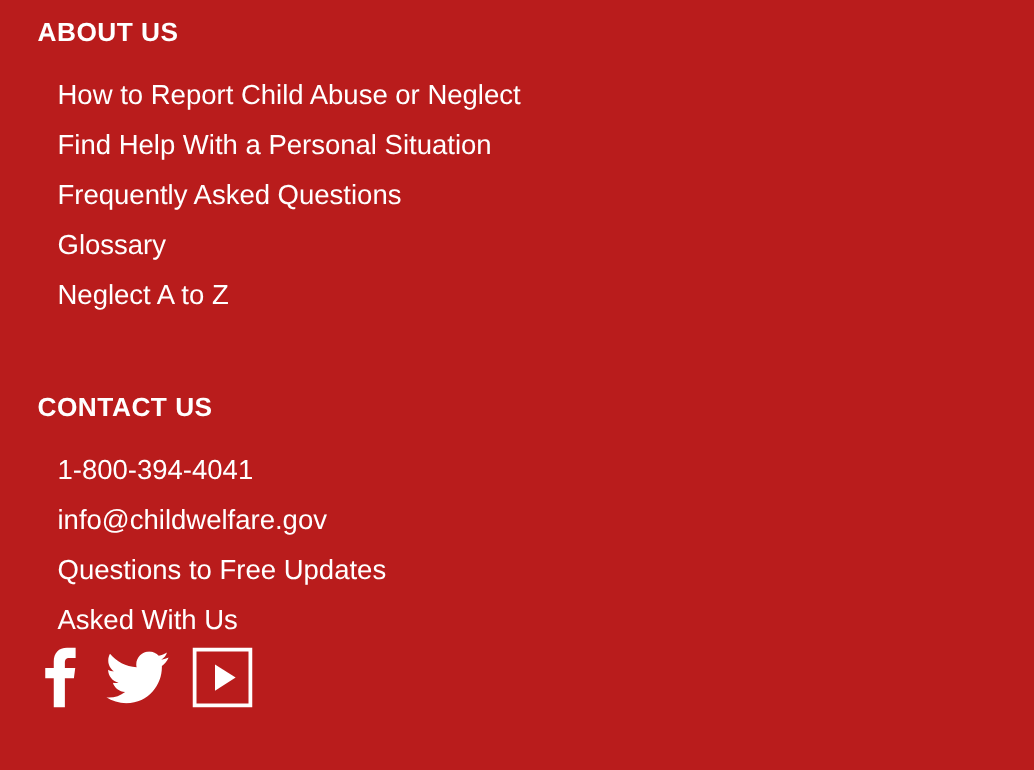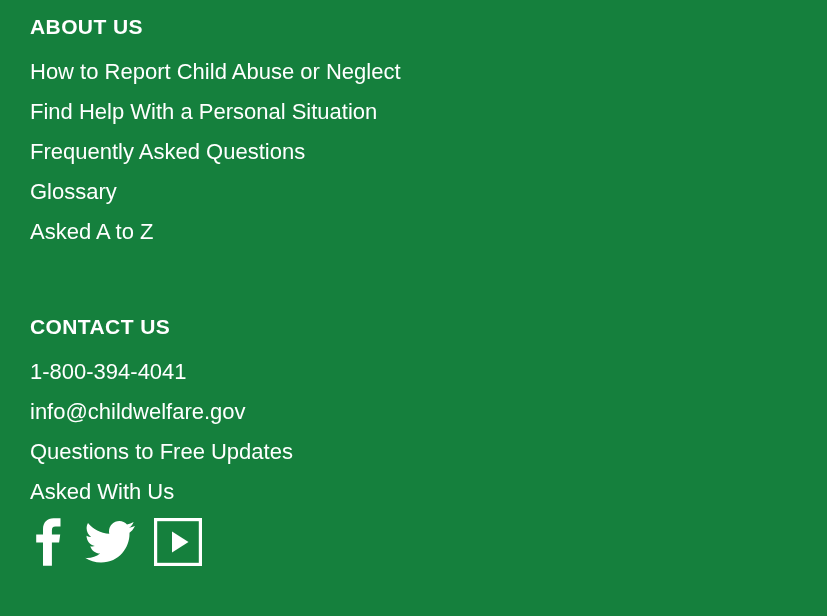--- a/index.html
+++ b/index.html
@@ -12,21 +12,21 @@
     background: #1e6ba8;
     font-family: "Liberation Sans", sans-serif;
     color: #ffffff;
     overflow: hidden;
   }
   .footer {
     width: 827px;
     height: 616px;
     box-sizing: border-box;
     padding: 0 0 0 30px;
-    background: #15803d;
+    background: #b91c1c;
     position: relative;
   }
   .section {
     position: absolute;
     left: 30px;
   }
   .section-about { top: 14px; }
   .section-contact { top: 314px; }
 
   .section-heading {
@@ -34,21 +34,21 @@
     font-weight: bold;
     letter-spacing: 0.4px;
     line-height: 26px;
     color: #ffffff;
     margin: 0 0 12px 0;
     text-transform: uppercase;
     white-space: nowrap;
   }
   .link-list {
     list-style: none;
-    margin: 0;
+    margin: 16px;
     padding: 0;
   }
   .link-item {
     display: block;
     font-size: 22px;
     font-weight: normal;
     line-height: 40px;
     color: #ffffff;
     text-decoration: none;
     white-space: nowrap;
@@ -78,21 +78,21 @@
 
 <div class="footer">
 
   <div class="section section-about">
     <h2 class="section-heading">ABOUT US</h2>
     <nav class="link-list">
       <a class="link-item" href="#">How to Report Child Abuse or Neglect</a>
       <a class="link-item" href="#">Find Help With a Personal Situation</a>
       <a class="link-item" href="#">Frequently Asked Questions</a>
       <a class="link-item" href="#">Glossary</a>
-      <a class="link-item" href="#">Asked A to Z</a>
+      <a class="link-item" href="#">Neglect A to Z</a>
     </nav>
   </div>
 
   <div class="section section-contact">
     <h2 class="section-heading">CONTACT US</h2>
     <nav class="link-list">
       <a class="link-item" href="#">1-800-394-4041</a>
       <a class="link-item" href="#">info@childwelfare.gov</a>
       <a class="link-item" href="#">Questions to Free Updates</a>
       <a class="link-item" href="#">Asked With Us</a>

